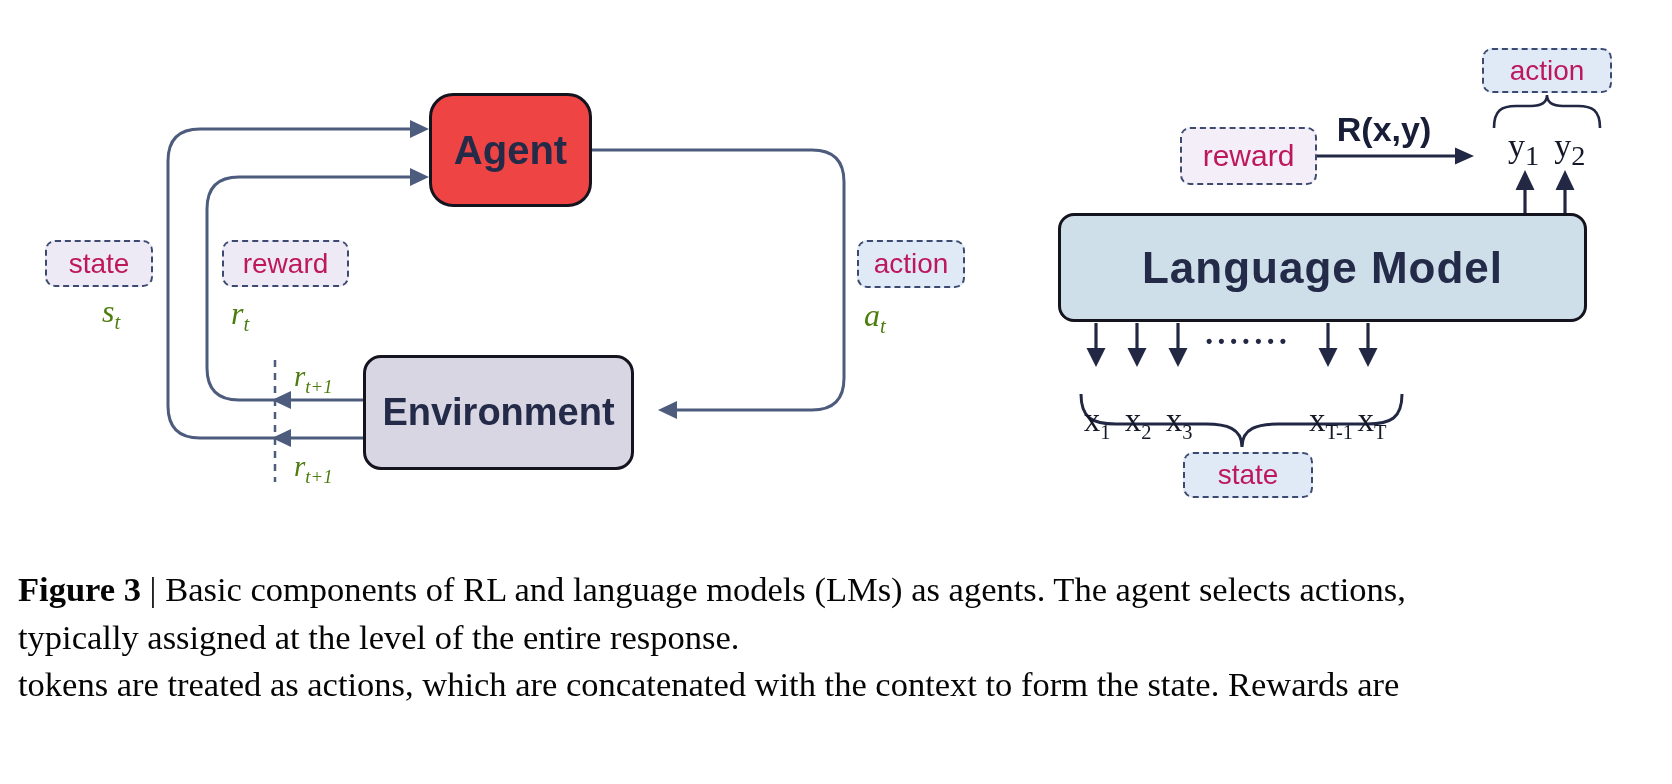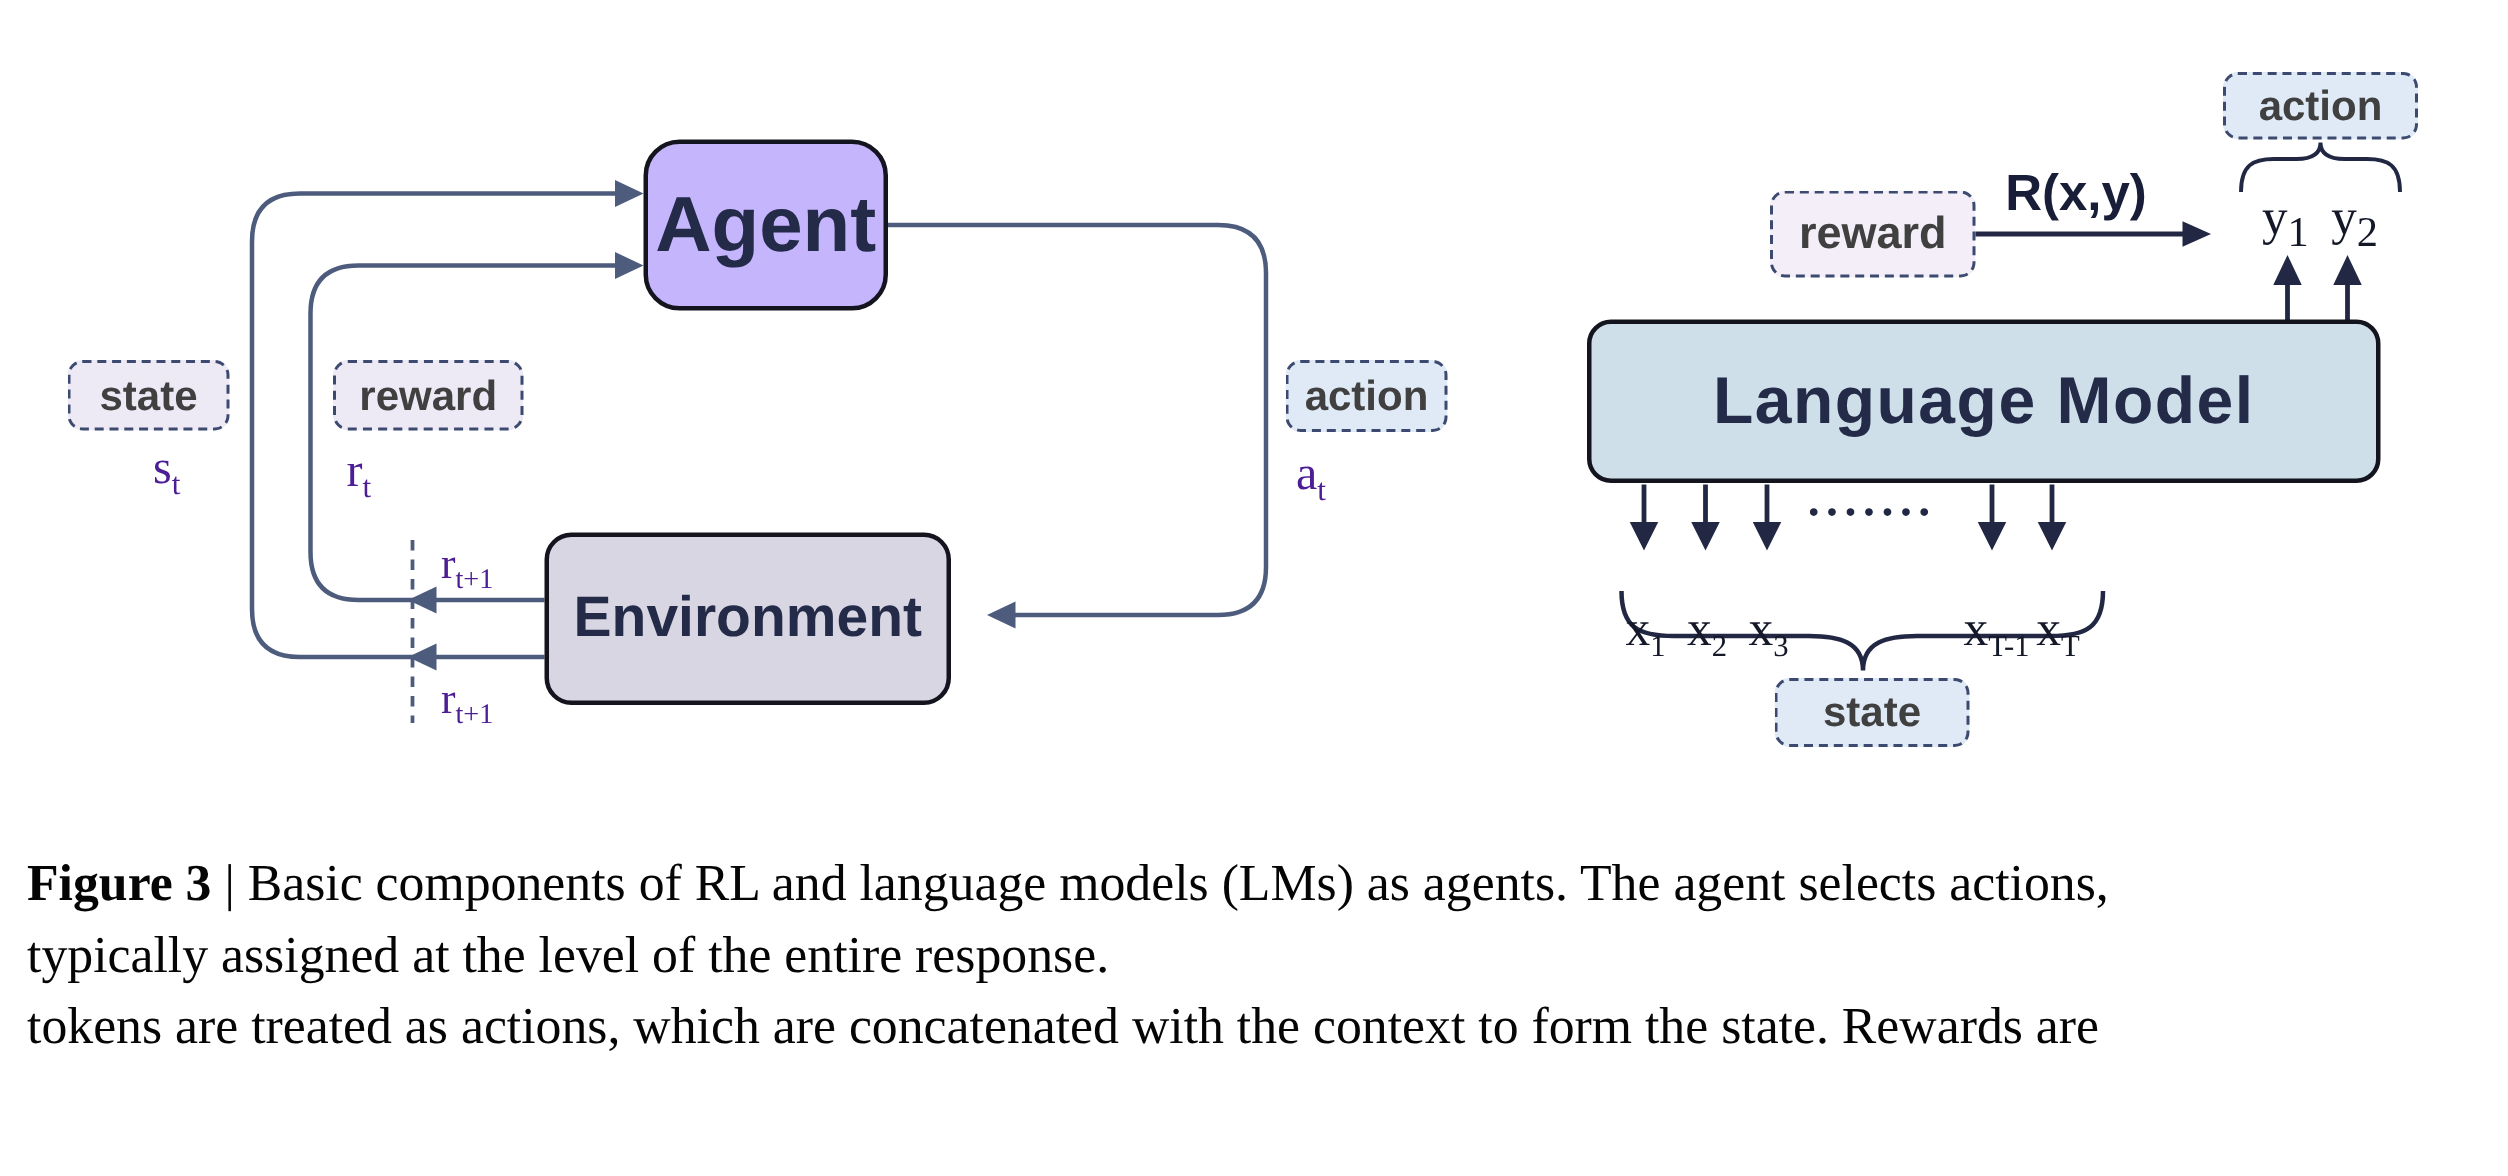--- a/index.html
+++ b/index.html
@@ -3,36 +3,36 @@
 <meta charset="utf-8">
 <style>
   html,body{margin:0;padding:0;background:#ffffff;}
   #canvas{position:relative;width:1672px;height:784px;background:#ffffff;overflow:hidden;
           font-family:"Liberation Sans",sans-serif;}
   #wires{position:absolute;left:0;top:0;width:1672px;height:784px;pointer-events:none;}
 
   .solid-box{position:absolute;display:flex;align-items:center;justify-content:center;
              border:3px solid #14141f;color:#242b49;font-weight:bold;
              font-family:"Liberation Sans",sans-serif;box-sizing:border-box;}
-  #agent-box{left:429px;top:93px;width:163px;height:114px;border-radius:24px;background:#c4b5fd;font-size:52px;}
+  #agent-box{left:429px;top:93px;width:163px;height:114px;border-radius:24px;background:#ef4444;font-size:40px;}
   #environment-box{left:363px;top:355px;width:271px;height:115px;border-radius:18px;background:#d9d6e3;font-size:38px;}
   #lm-box{left:1058px;top:213px;width:529px;height:109px;border-radius:16px;background:#cfdfea;font-size:44px;letter-spacing:1px;}
 
   .tag{position:absolute;display:flex;align-items:center;justify-content:center;
-       border:2.5px dashed #3d4a70;border-radius:10px;font-weight:bold;font-size:28px;
-       color:#404040;box-sizing:border-box;background:#edeaf6;}
+       border:2.5px dashed #3d4a70;border-radius:10px;font-weight:normal;font-size:28px;
+       color:#be185d;box-sizing:border-box;background:#edeaf6;}
   #state-tag-left{left:45px;top:240px;width:108px;height:47px;}
   #reward-tag-left{left:222px;top:240px;width:127px;height:47px;}
   #action-tag-left{left:857px;top:240px;width:108px;height:48px;background:#dfeaf6;}
   #reward-tag-right{left:1180px;top:127px;width:137px;height:58px;font-size:30px;background:#f3eef7;}
   #action-tag-right{left:1482px;top:48px;width:130px;height:45px;background:#dfeaf6;}
   #state-tag-right{left:1183px;top:452px;width:130px;height:46px;background:#dfeaf6;}
 
   .math{position:absolute;font-family:"Liberation Serif","DejaVu Serif",serif;
-        color:#4c1d95;font-size:32px;line-height:1;text-align:right;}
+        font-style:italic;color:#4d7c0f;font-size:32px;line-height:1;text-align:right;}
   .math sub{font-size:0.65em;line-height:1;}
   .rnext{font-size:29px;}
 
   .tok{position:absolute;transform:translateX(-50%);font-family:"Liberation Serif","DejaVu Serif",serif;
        color:#141828;font-size:33px;line-height:1;white-space:nowrap;margin-top:36px;}
   .tok sub{font-size:0.62em;line-height:1;}
   #y-tokens{position:absolute;left:1508px;top:129px;display:flex;gap:15px;
             font-family:"Liberation Serif","DejaVu Serif",serif;color:#141828;font-size:34px;line-height:1;}
   #rxy-label{position:absolute;left:1384px;top:110px;transform:translateX(-50%);
              font-weight:bold;font-size:34px;color:#181d38;letter-spacing:0;}

